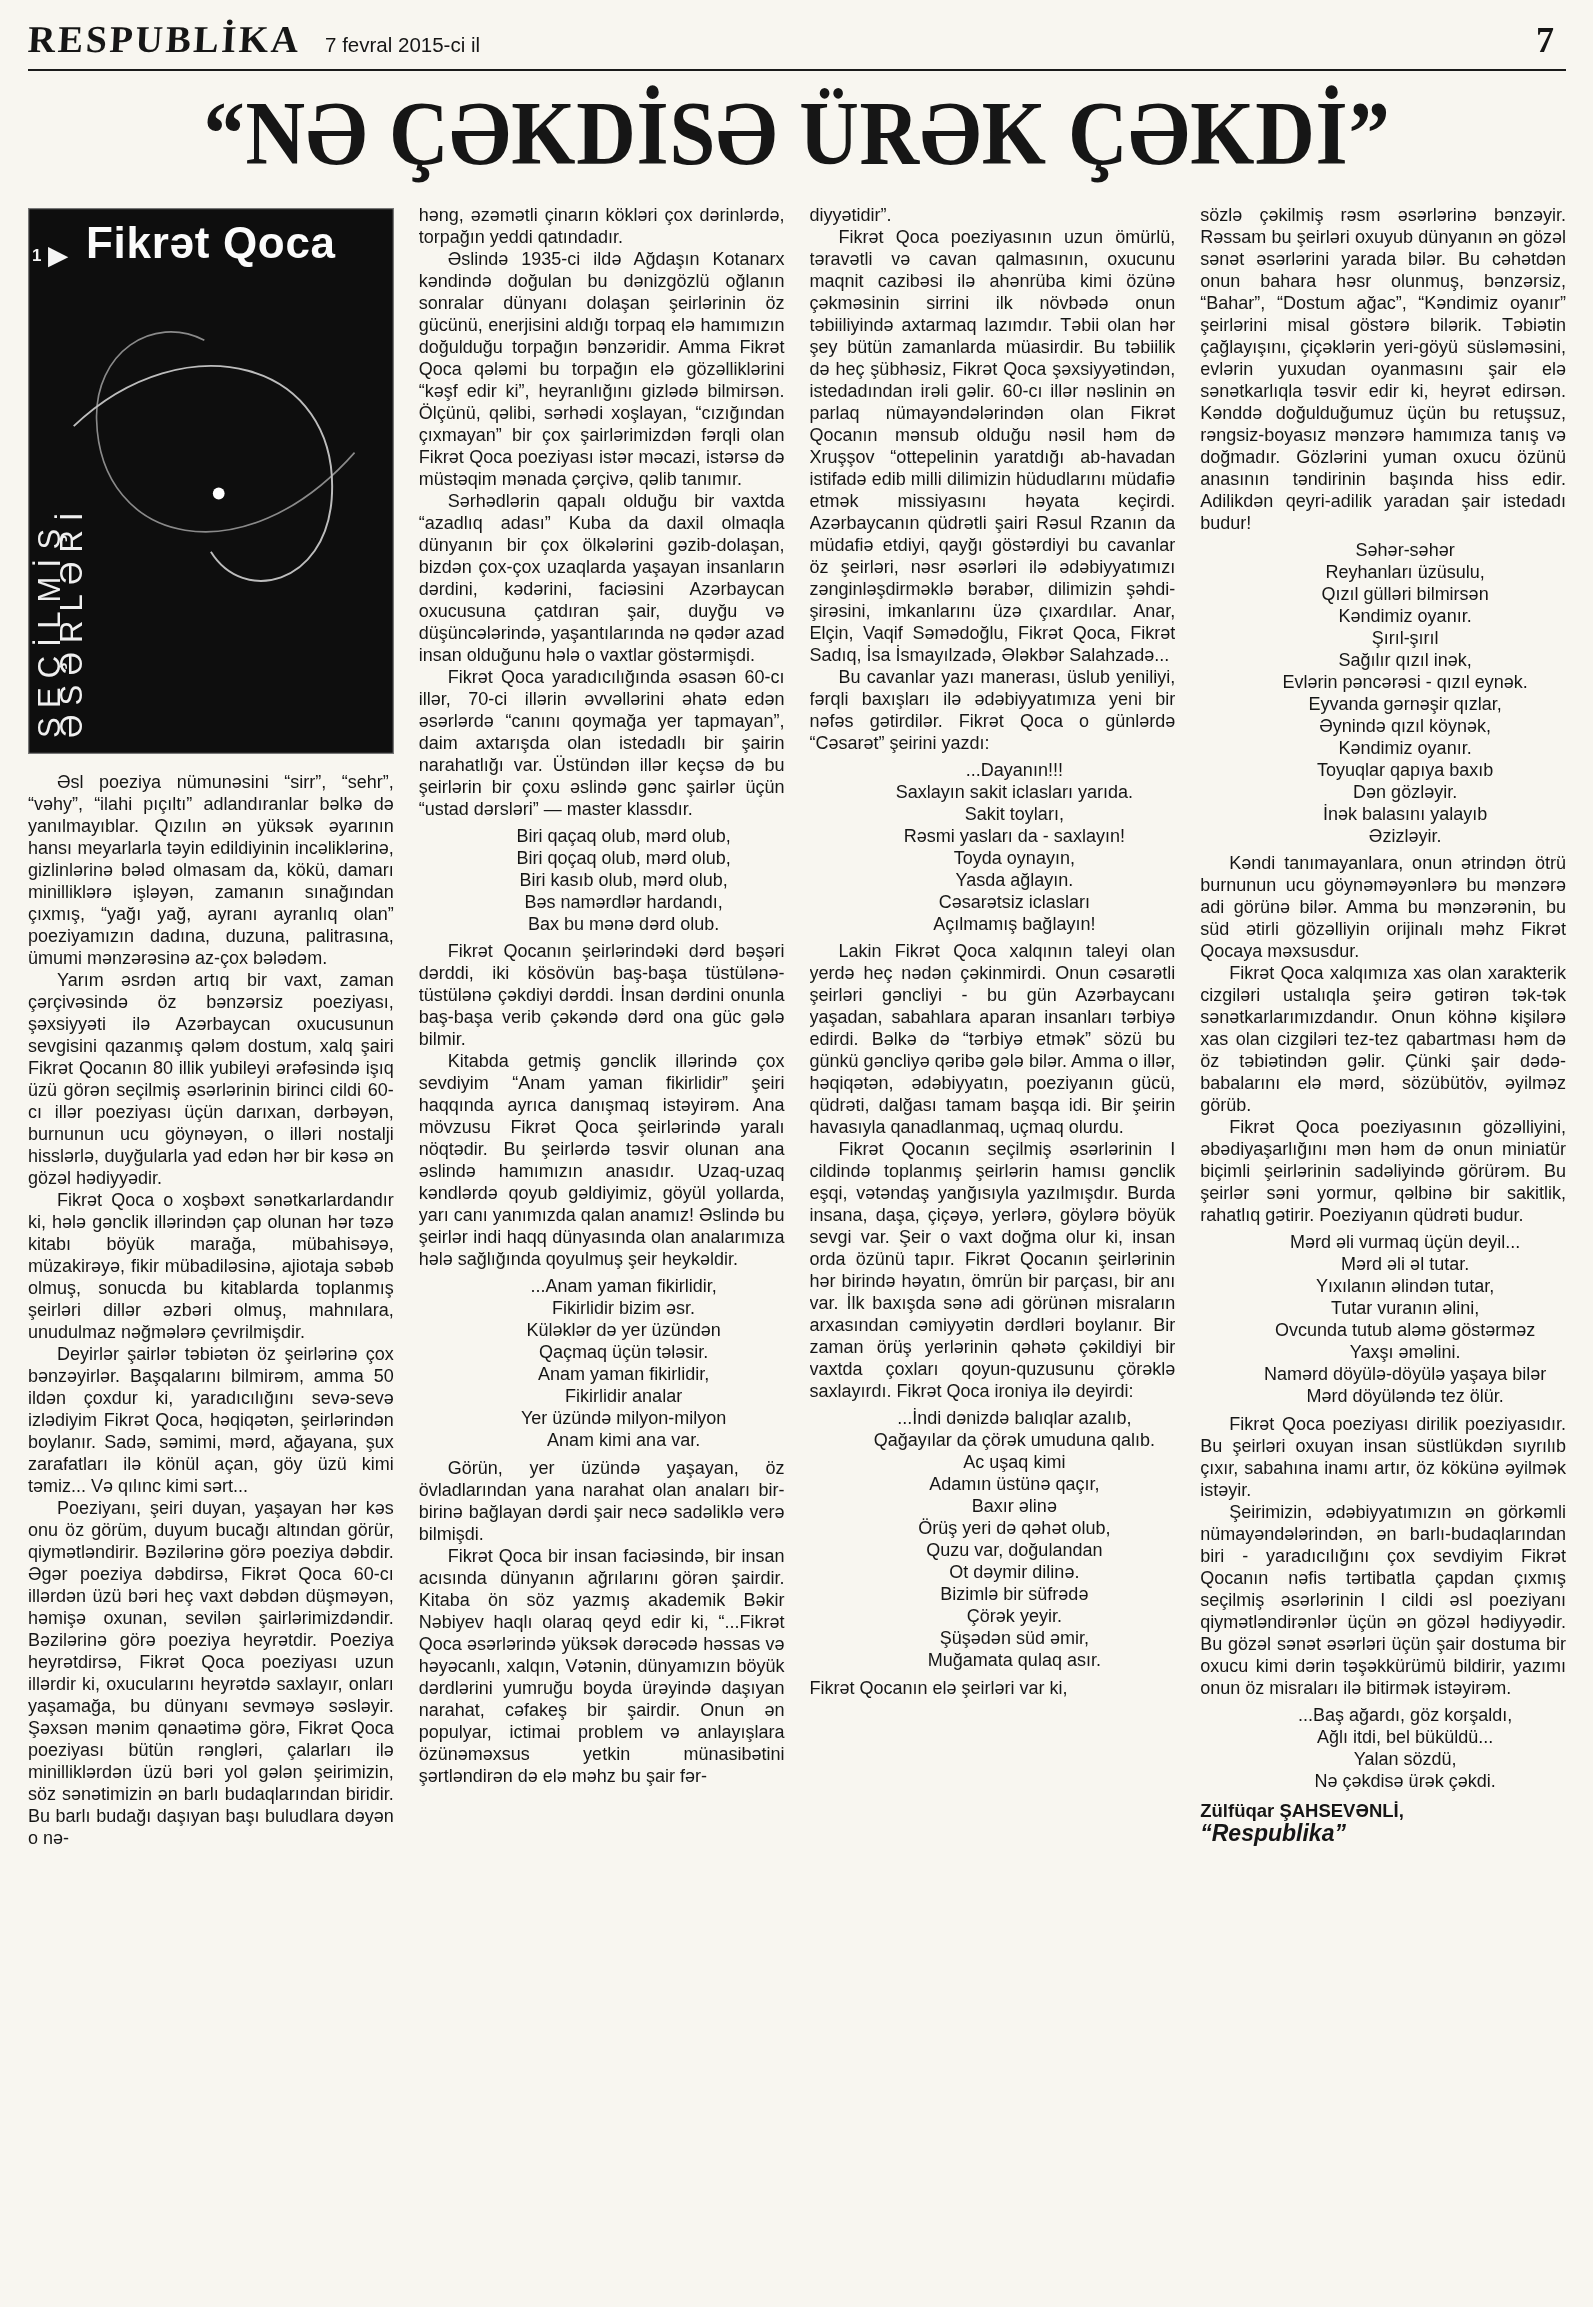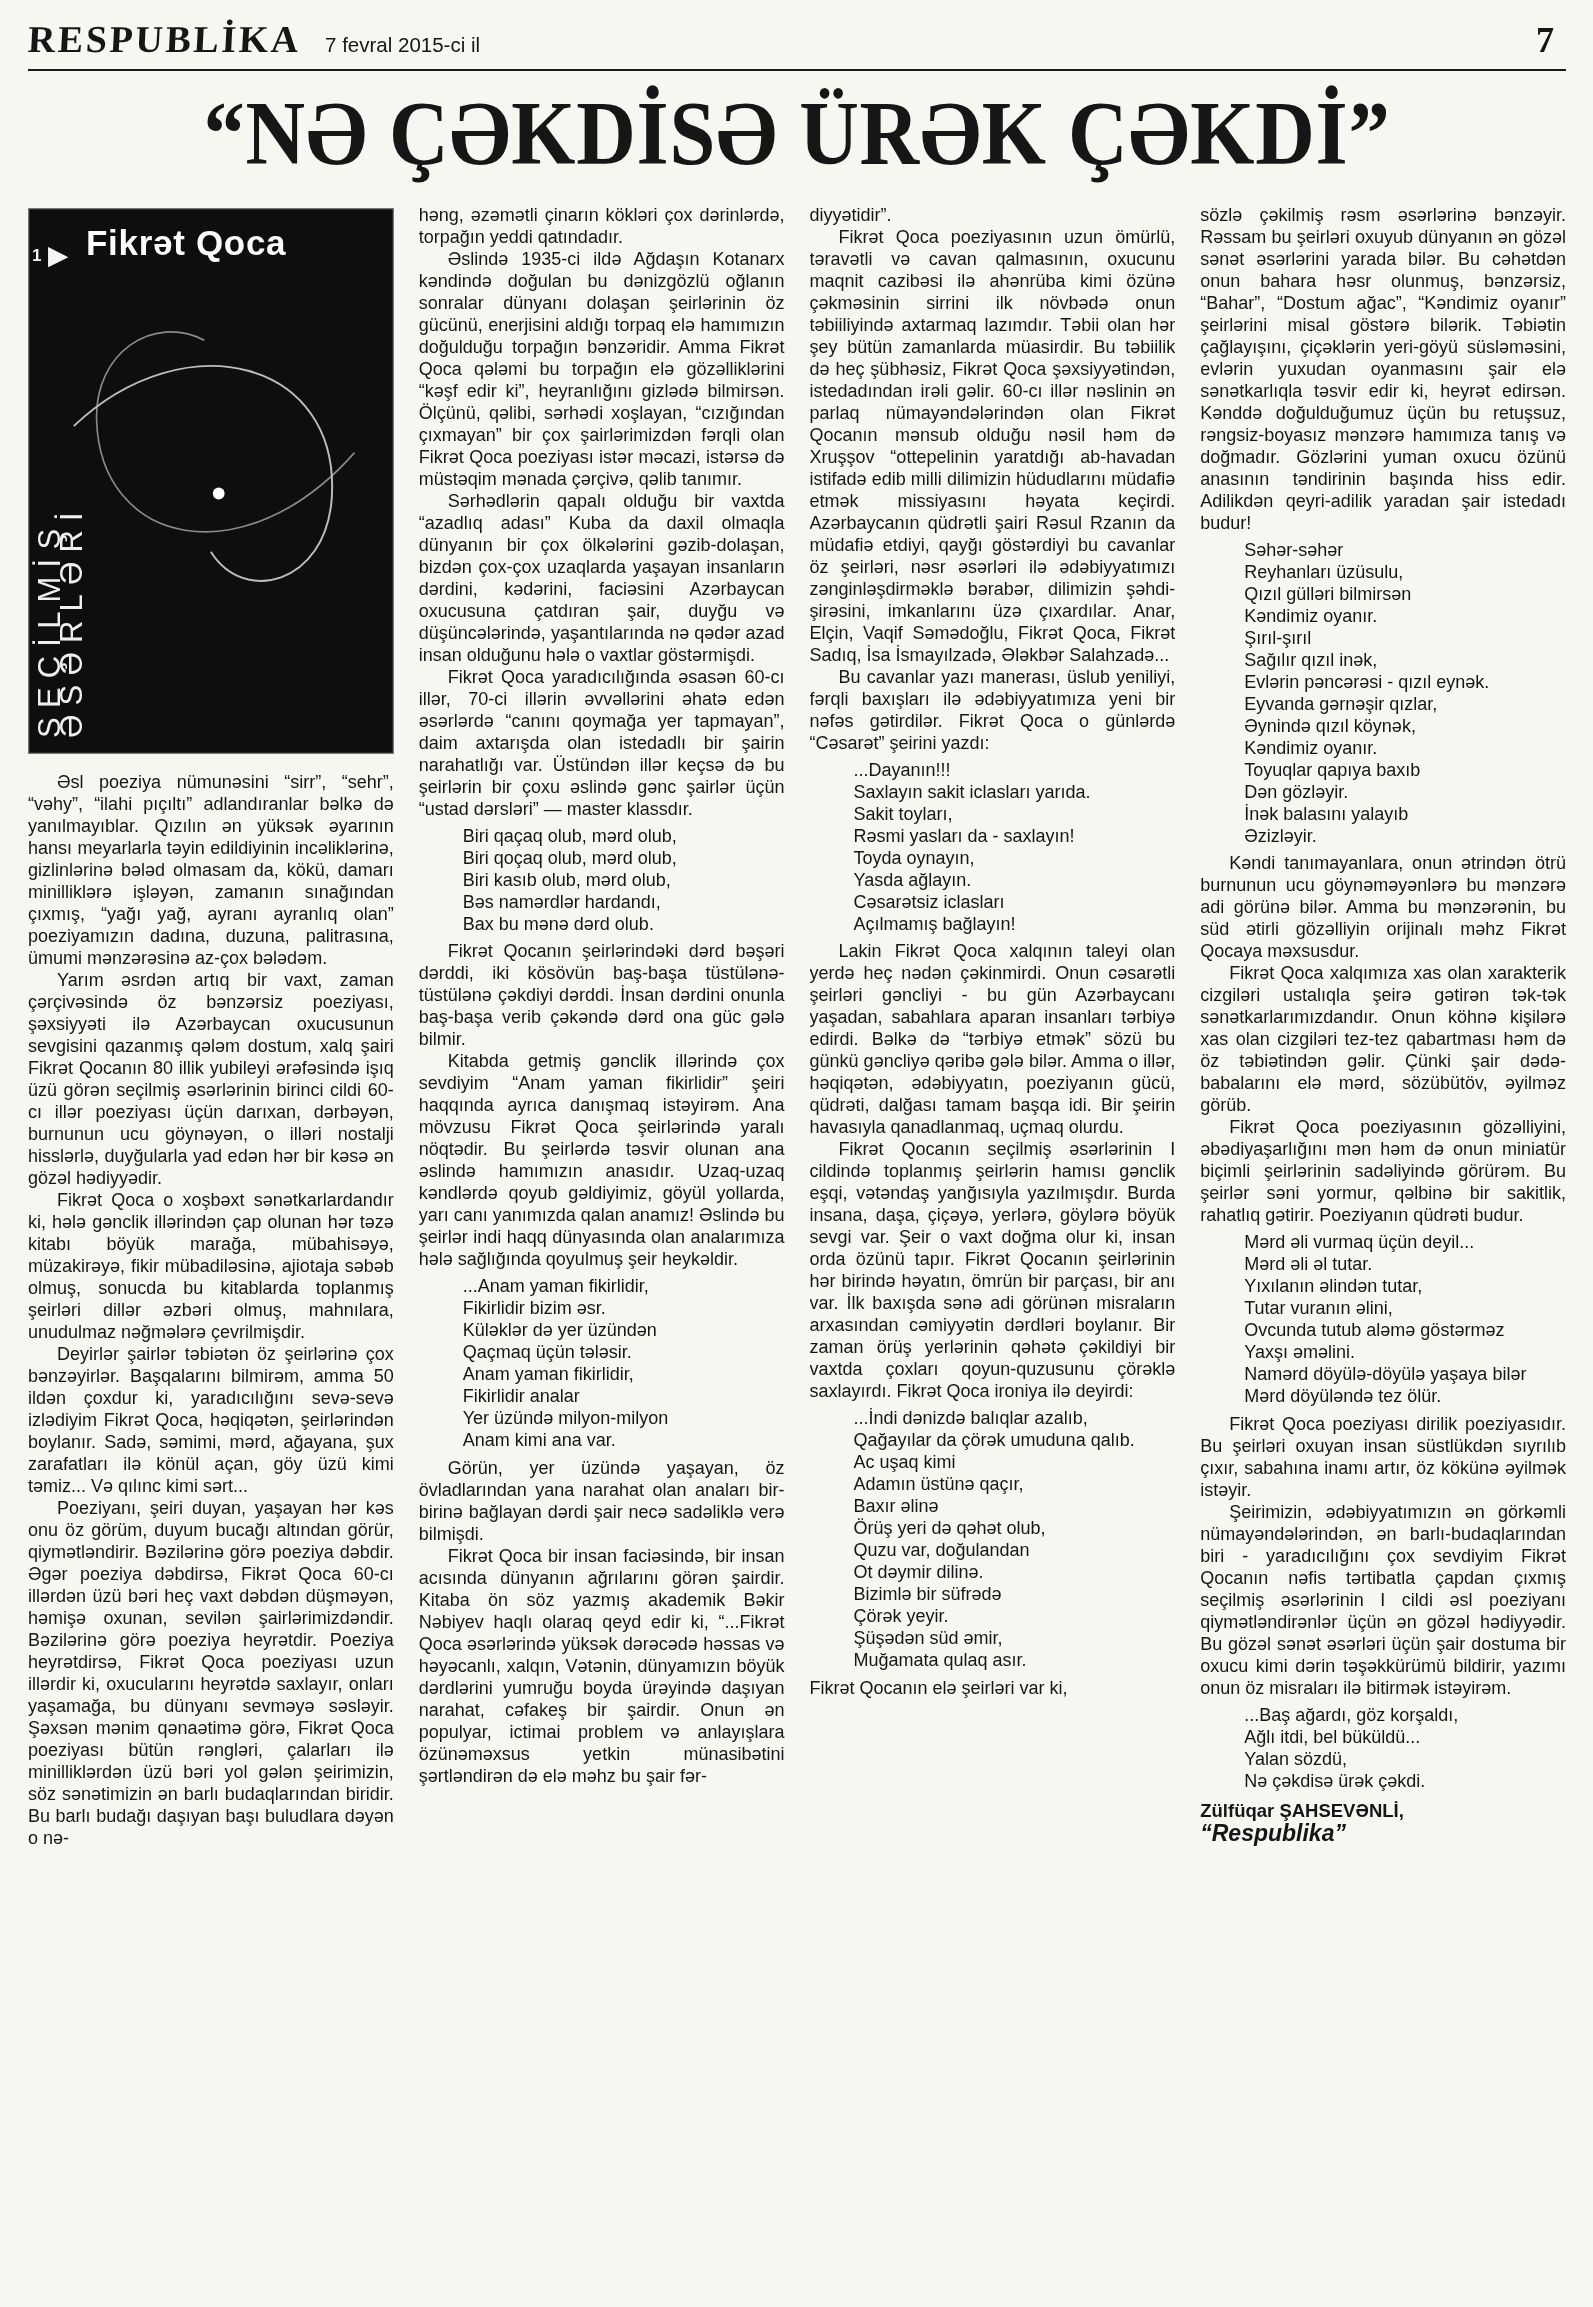--- a/index.html
+++ b/index.html
@@ -28,36 +28,36 @@
   }
   
   .columns {
     display:grid; grid-template-columns:repeat(4, 1fr); column-gap:25px;
     height:2002px; overflow:hidden;
   }
   .col { overflow:hidden; font-size:18px; line-height:22px; text-align:justify; }
   .para { margin:0; text-indent:29px; }
   .para.noindent { text-indent:0; }
   .verse { margin:5.3px 0 5.3px 44px; text-align:left; }
-  .verse-line { white-space:nowrap; }
+  .verse-line { white-space:nowrap;text-align:center; }
   
   .cover {
     margin:4px 0 17px; position:relative; width:100%; height:546px;
     background:#0e0e0e; box-shadow:0 0 0 1.3px #777 inset;
   }
   .cover-swirl { position:absolute; inset:0; width:100%; height:100%; }
   .cover-corner-num {
     position:absolute; top:37px; left:4px; color:#f5f5f5; font-size:17px; font-weight:bold;
   }
   .cover-arrow {
     position:absolute; top:34px; left:20px; color:#f5f5f5; font-size:26.4px; line-height:1;
   }
   .cover-author {
     position:absolute; top:24px; left:58px; right:10.6px; color:#fbfbfb;
-    font-size:35px; font-weight:bold; letter-spacing:0.7px;
+    font-size:44px; font-weight:bold; letter-spacing:0.7px;
     font-family:"Liberation Sans", sans-serif;
   }
   .cover-series {
     position:absolute; left:10.6px; top:99px; bottom:16px; color:#efefef;
     writing-mode:vertical-rl; transform:rotate(180deg);
     font-size:31px; letter-spacing:9.2px; font-weight:500;
   }
   
   .signature { text-align:left; margin-top:8px; padding-right:5.3px; }
   .sig-author { font-weight:bold; font-size:18.5px; }

